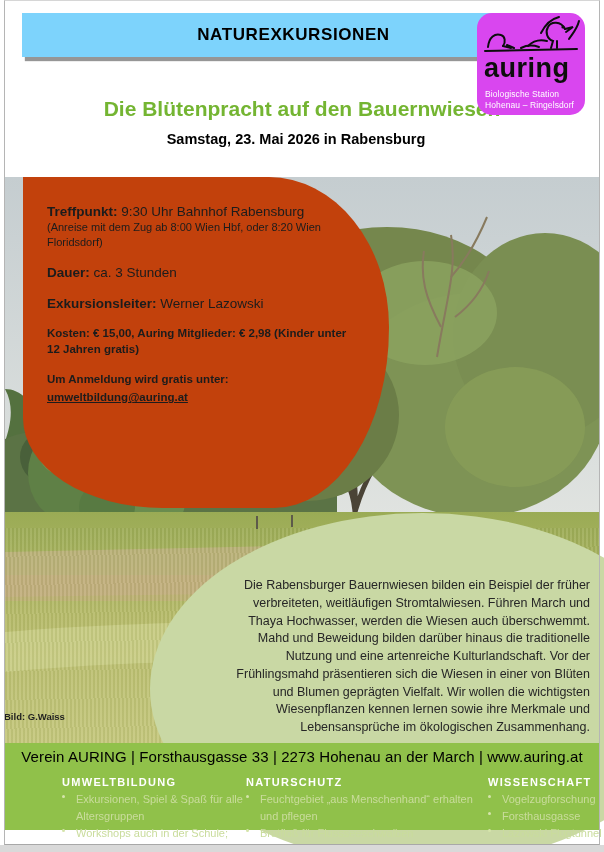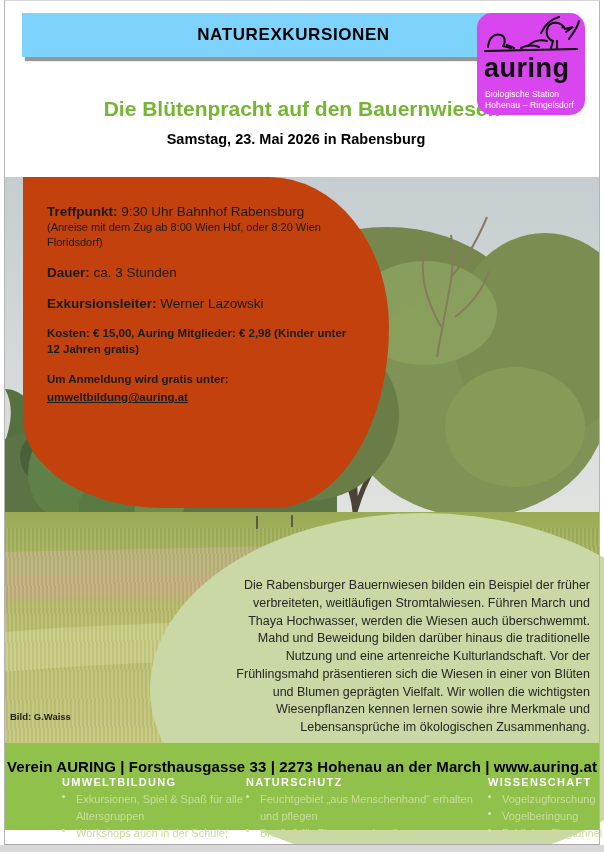--- a/index.html
+++ b/index.html
@@ -74,31 +74,31 @@
   .email-link{text-decoration:underline;font-size:11.5px;font-weight:600;color:#1c1c1c;display:inline-block;}
   .desc-panel{
     position:absolute;left:150px;top:513px;width:545px;height:352px;
     background:#c9d8a4;border-radius:50%;z-index:3;
   }
   .desc-text{
     position:absolute;left:226px;top:549px;width:364px;
     font-size:12.5px;line-height:1.42;text-align:right;color:#262626;z-index:4;margin-top:28px;
   }
   .credit{
-    position:absolute;left:10px;top:711px;font-size:9.5px;font-weight:600;
+    position:absolute;left:4px;top:711px;font-size:9.5px;font-weight:600;
     color:#1f1f1f;z-index:4;
   }
   
   .footer{
     position:absolute;left:5px;top:743px;width:594px;height:87px;
     background:#90c14a;z-index:5;
   }
   .footer-address{
-    text-align:center;font-weight:bold;font-size:15px;color:#000;
-    padding-top:15px;letter-spacing:.1px;
+    text-align:center;font-weight:normal;font-size:15px;color:#000;
+    padding-top:5px;letter-spacing:.1px;
   }
   .fcol{position:absolute;top:33px;}
   .fcol1{left:57px;width:215px;}
   .fcol2{left:241px;width:240px;}
   .fcol3{left:483px;width:115px;}
   .fcol-title{color:#ffffff;font-weight:bold;font-size:11px;letter-spacing:1.3px;margin-bottom:3px;}
   .f-item{display:flex;gap:11px;font-size:11px;color:#c9dc9c;line-height:1.55;align-items:flex-start;}
   .f-bullet{width:3px;height:3px;border-radius:50%;background:#d5e4ab;margin-top:4px;flex:none;}
 </style>
 </head>
@@ -248,20 +248,20 @@
   </div>
 
   <div class="fcol fcol3">
     <div class="fcol-title">WISSENSCHAFT</div>
     <div class="f-item">
         <span class="f-bullet"></span>
         <span>Vogelzugforschung</span>
       </div>
     <div class="f-item">
         <span class="f-bullet"></span>
-        <span>Vogelberingung</span>
-      </div>
-    <div class="f-item">
-        <span class="f-bullet"></span>
-        <span>Feldlabor Flugtunnel</span>
+        <span>Forsthausgasse</span>
+      </div>
+    <div class="f-item">
+        <span class="f-bullet"></span>
+        <span>Lazowski Flugtunnel</span>
       </div>
   </div>
 </div>
 
 </body></html>

